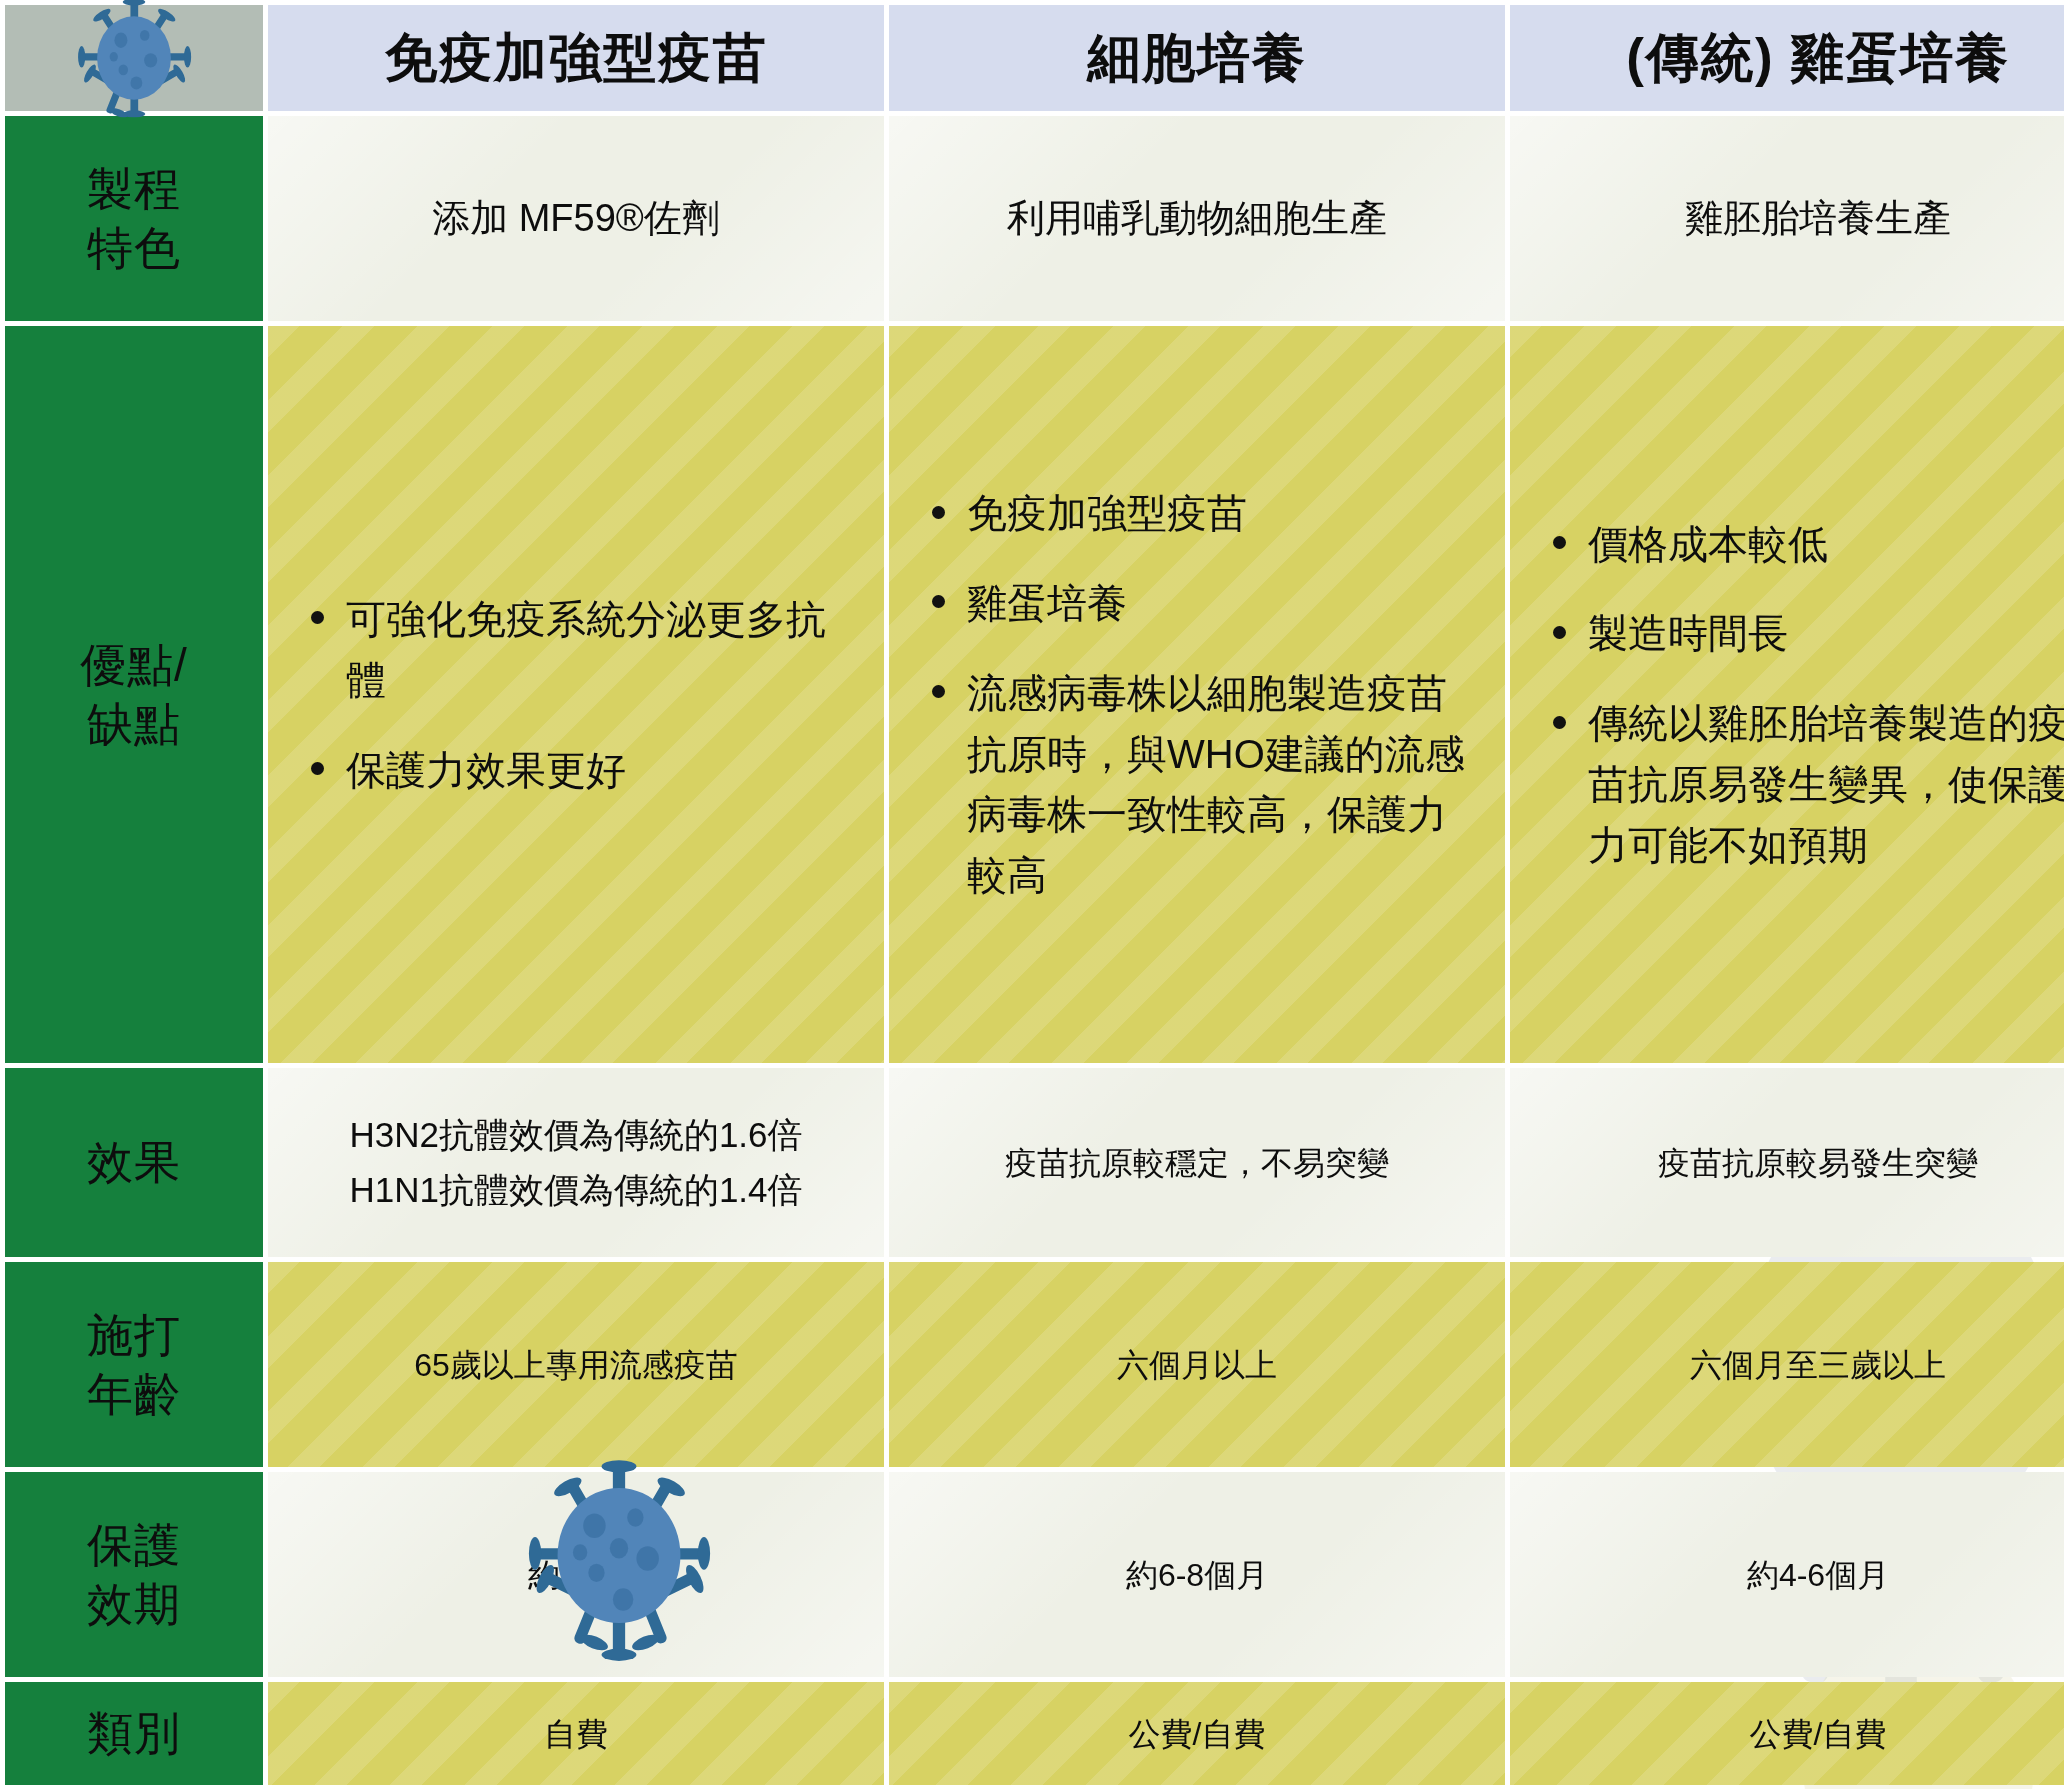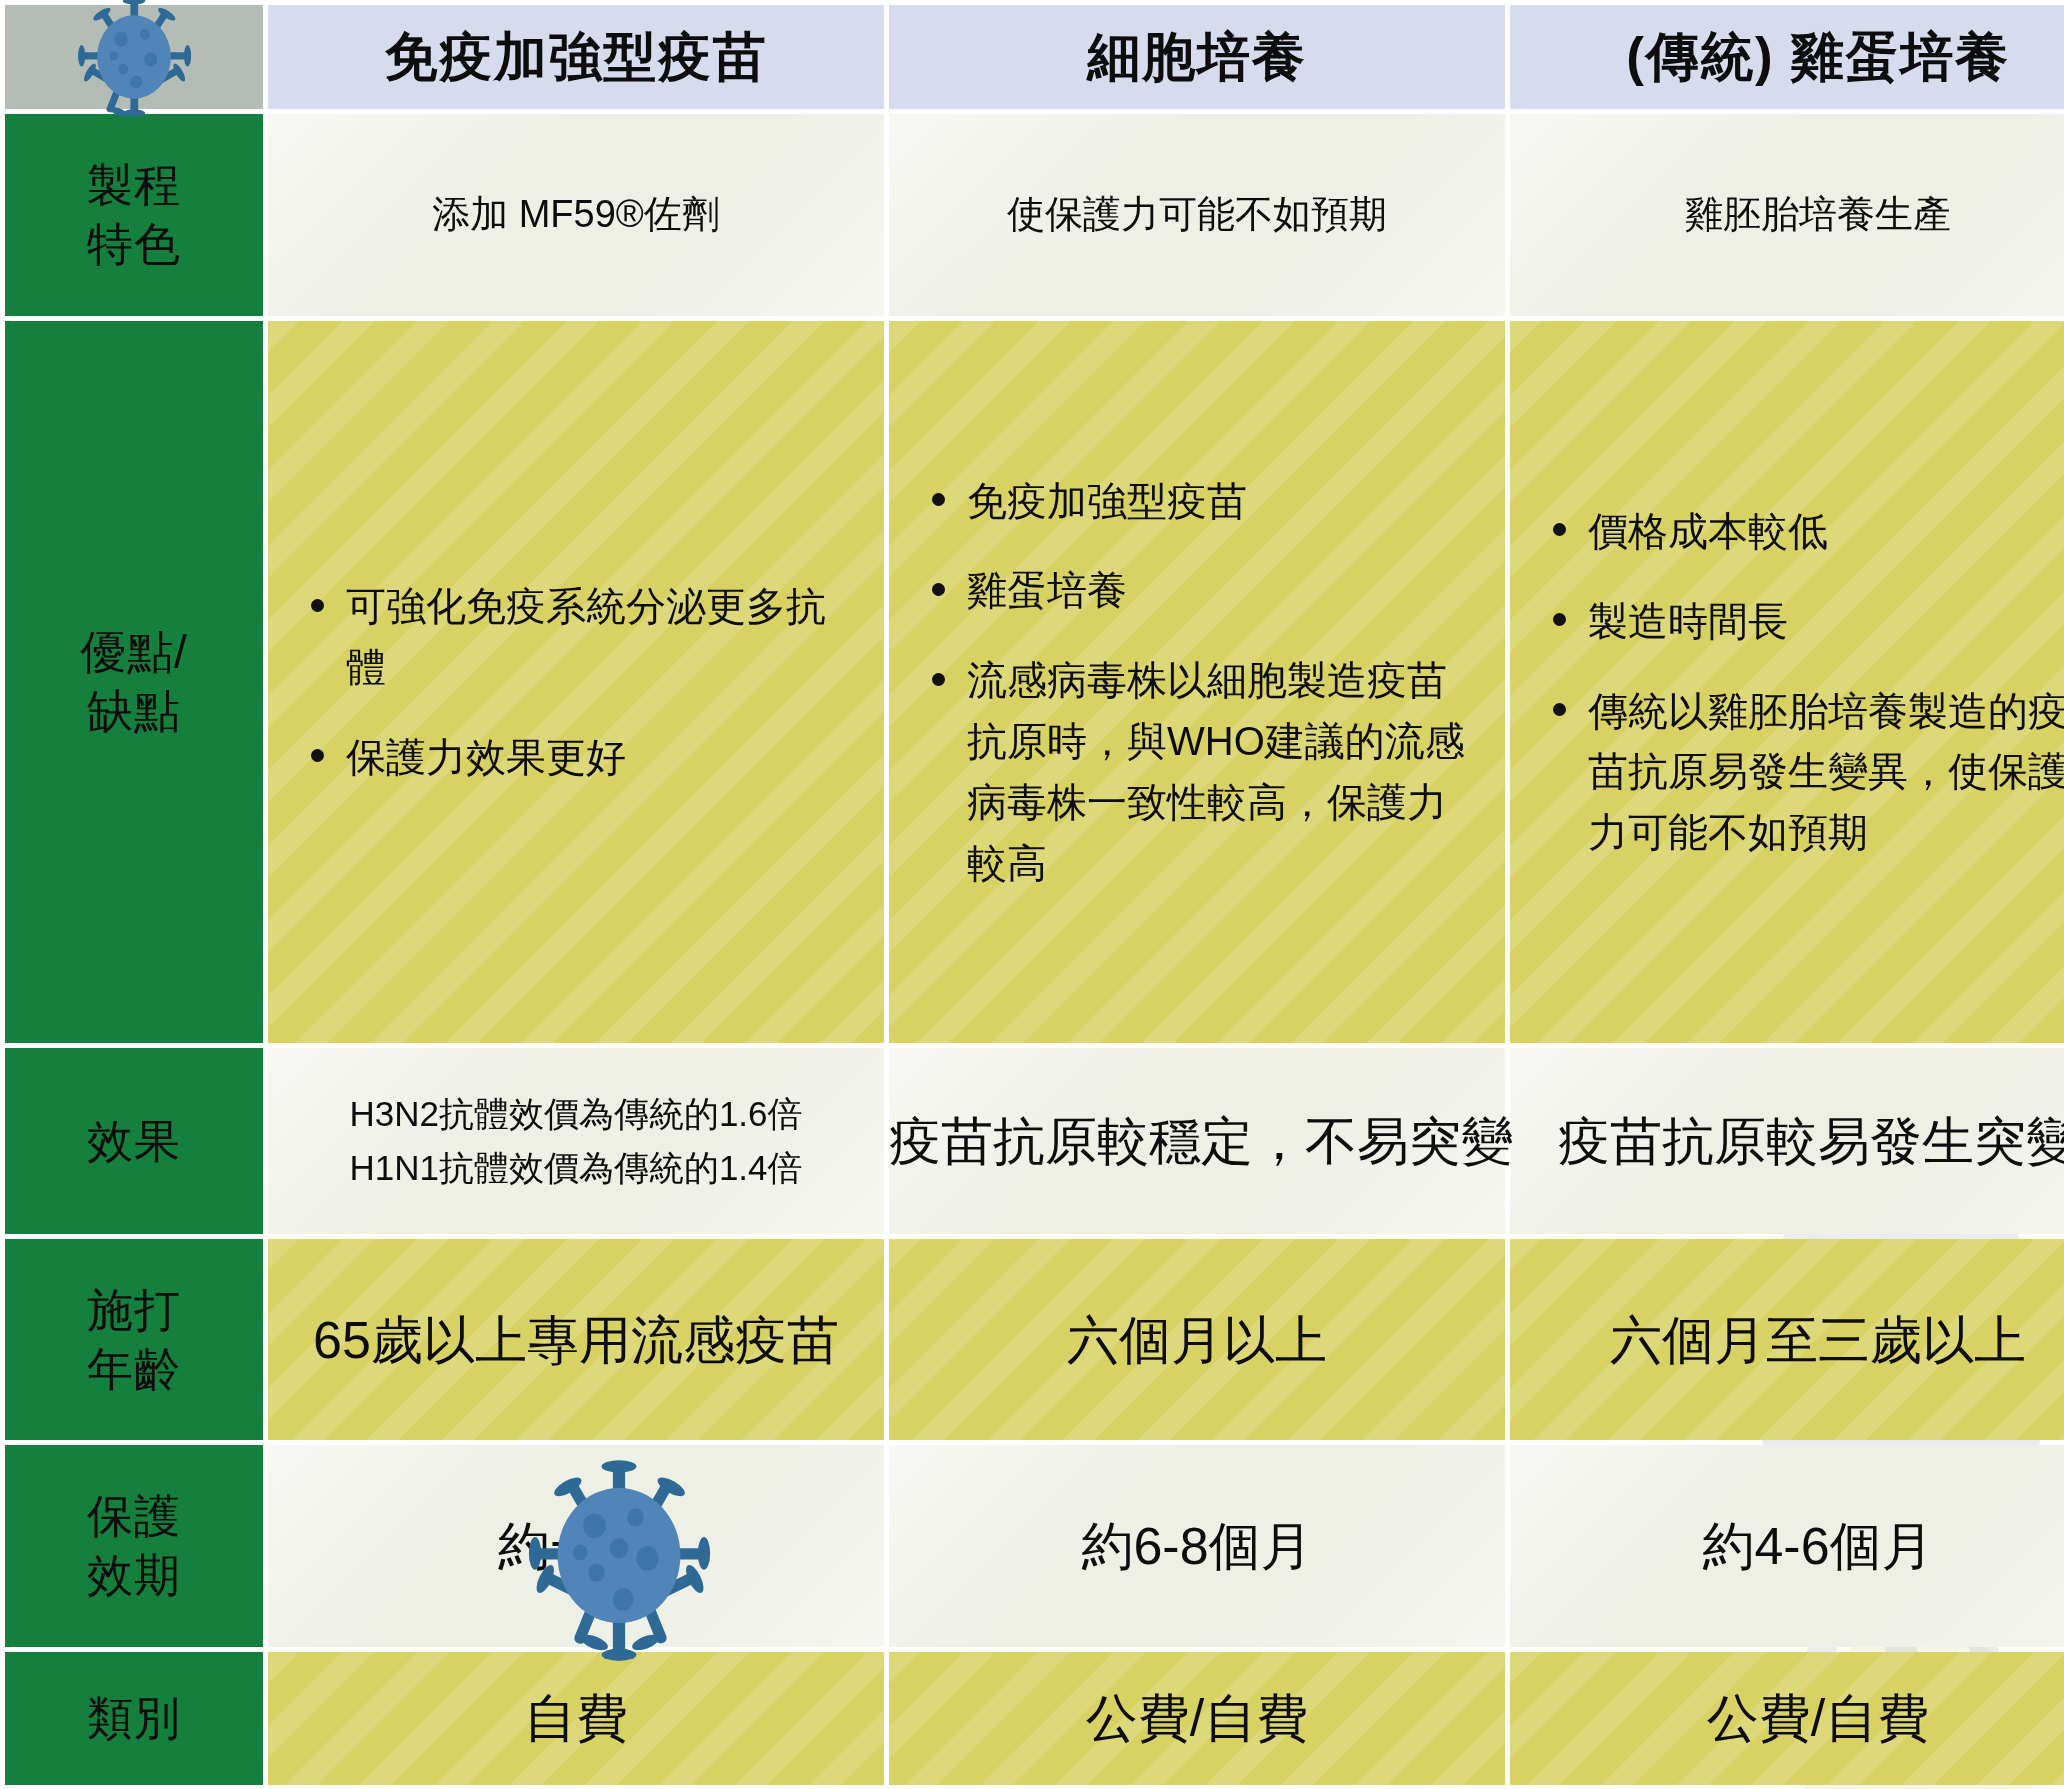--- a/index.html
+++ b/index.html
@@ -112,21 +112,21 @@
     background:#111111;
   }
 
   .twoline{
     font-size:35px;
     line-height:1.55;
     white-space:nowrap;
   }
   .twoline span{display:block;}
 
-  .nowrapcell{white-space:nowrap;font-size:52px;}
+  .nowrapcell{white-space:nowrap;font-size:32px;}
 
   
   .deco-mid{
     position:absolute;
     left:516px;top:1450px;
     width:206px;height:215px;
     z-index:5;
   }
 </style>
 </head>
@@ -201,21 +201,21 @@
         <td class="hdr">細胞培養</td>
         <td class="hdr">(傳統) 雞蛋培養</td>
       </tr>
 
       <tr>
         <td class="lab">
           <span>製程</span><br>
           <span>特色</span>
         </td>
         <td class="cell tint-light">添加 MF59®佐劑</td>
-        <td class="cell tint-light">使保護力可能不如預期</td>
+        <td class="cell tint-light">利用哺乳動物細胞生產</td>
         <td class="cell tint-light">雞胚胎培養生產</td>
       </tr>
 
       <tr>
         <td class="lab">
           <span>優點/</span><br>
           <span>缺點</span>
         </td>
         <td class="cell tint-gold">
           <ul class="bullets">

